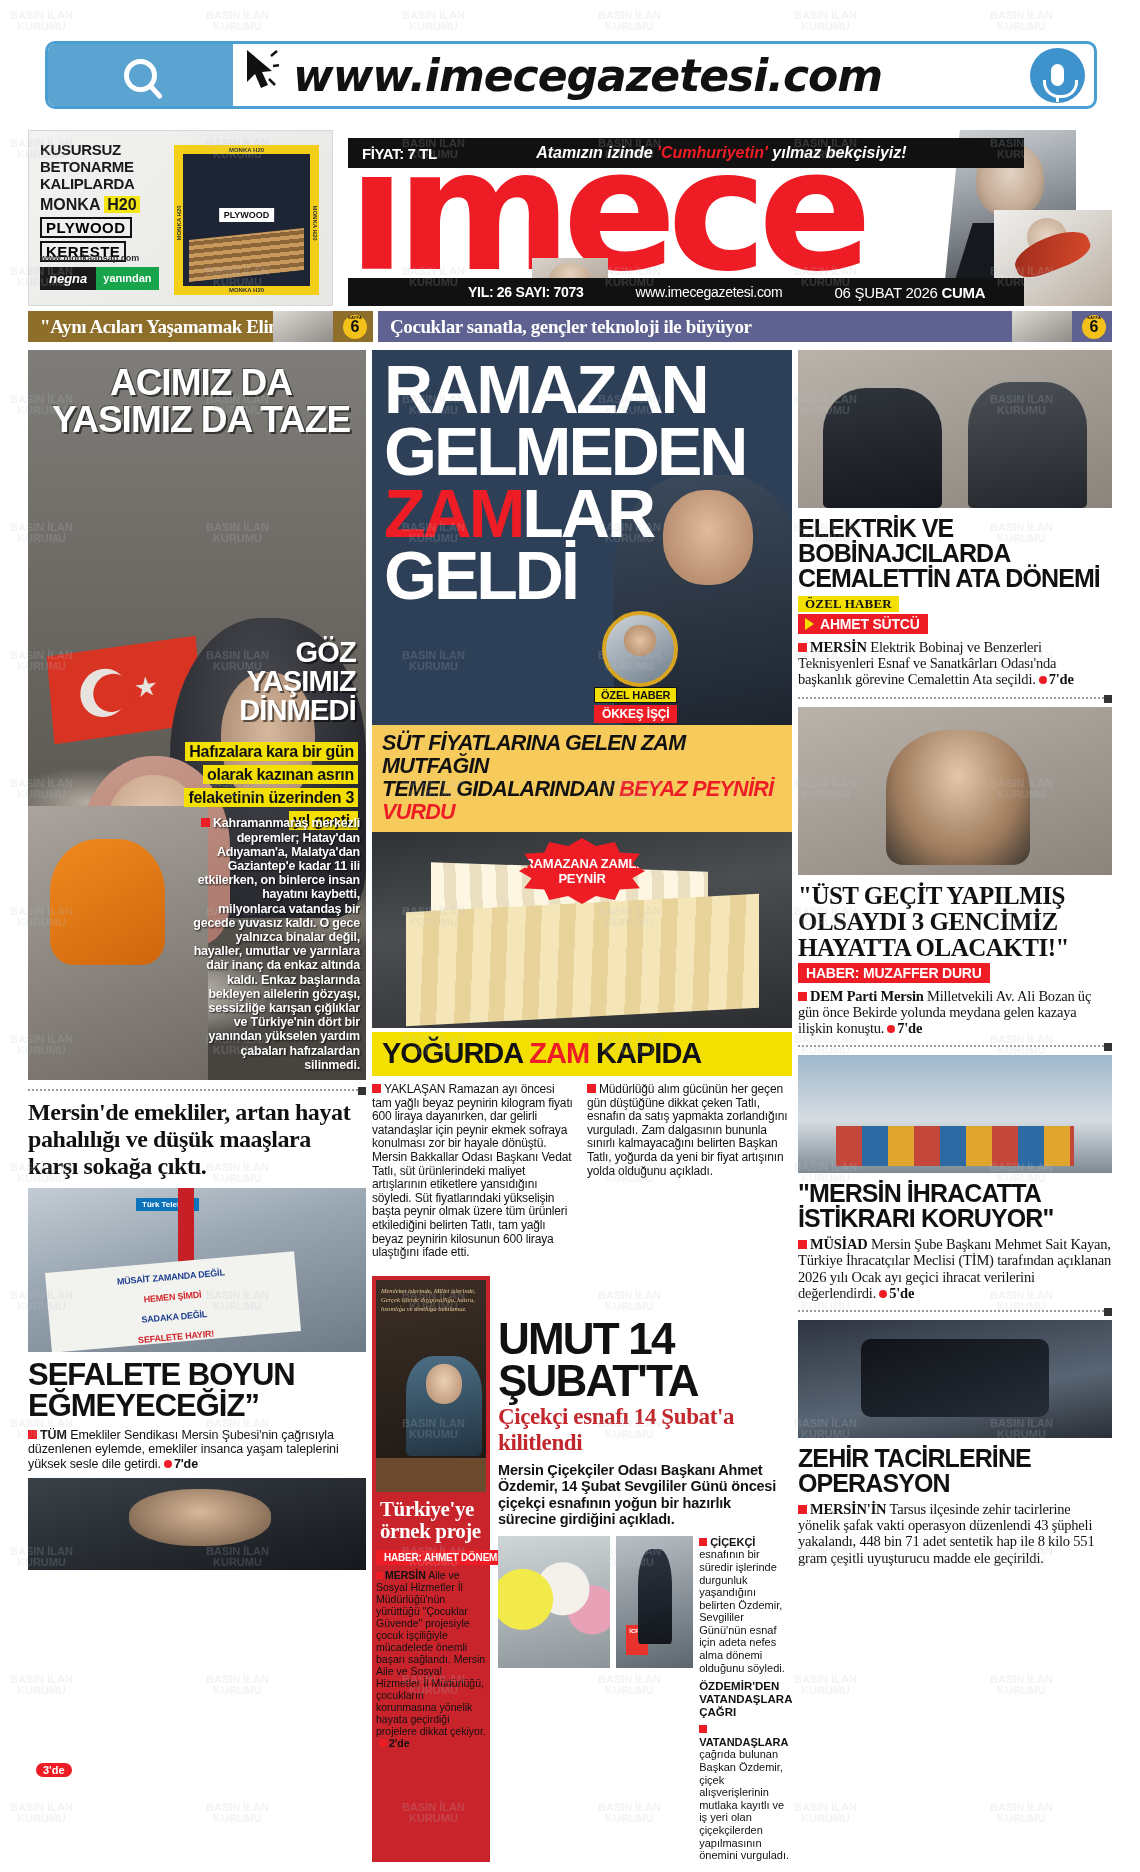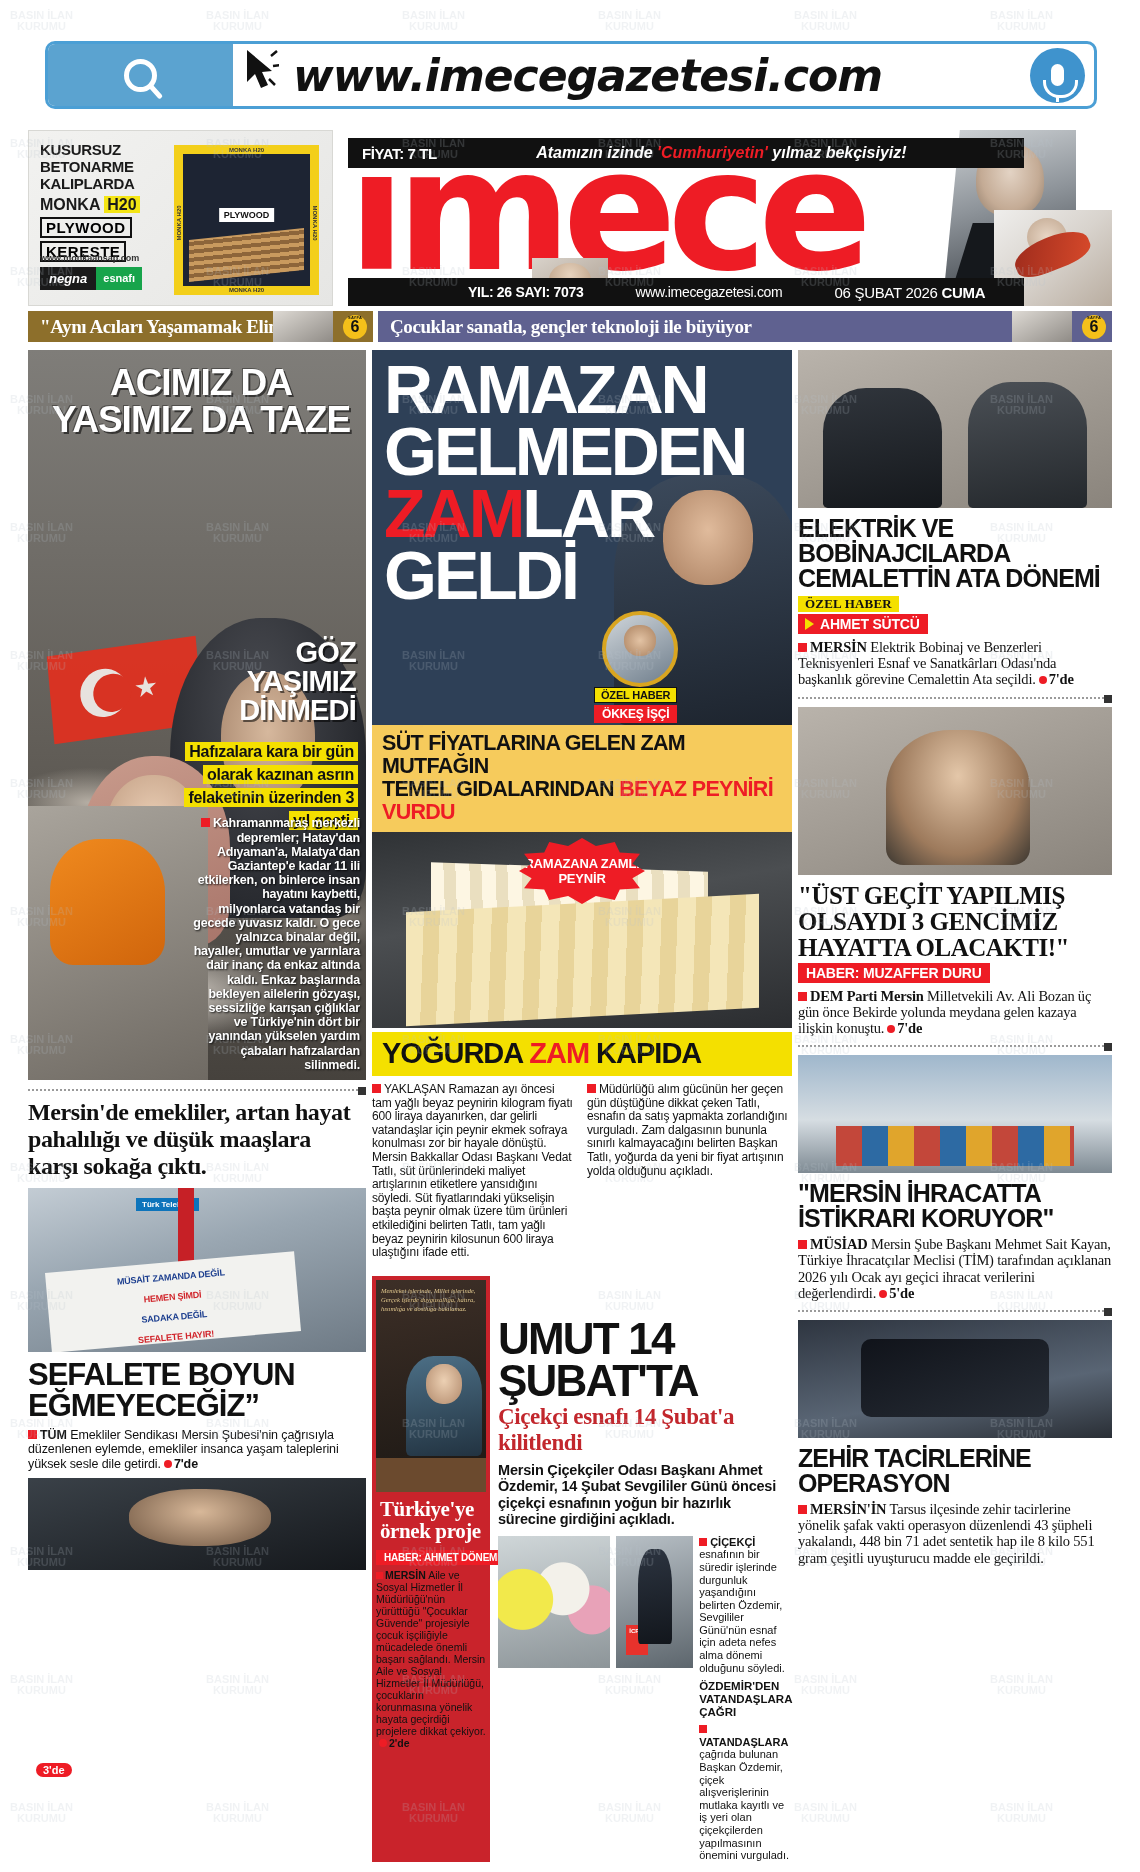--- a/index.html
+++ b/index.html
@@ -271,21 +271,21 @@
     border: 4px solid #d9a520; background: linear-gradient(150deg,#cfd5da,#6f7e8c); overflow: hidden;
   }
   .hero-mid .circle-photo::after { content:""; position:absolute; left: 26%; top: 14%; width: 48%; height: 46%;
     background: radial-gradient(ellipse, #e3c3a4, #a9805e); border-radius: 46%; }
   .badge-ozel { position: absolute; left: 222px; bottom: 22px; background: #f4e000; color: #111;
     font-weight: 800; font-size: 11px; padding: 1px 6px; border: 1px solid #111; letter-spacing: -.2px; }
   .badge-name { position: absolute; left: 222px; bottom: 2px; background: #ee1c25; color: #fff;
     font-weight: 800; font-size: 12px; padding: 2px 8px; letter-spacing: -.2px; }
 
   .mid-subhead { background: #f6cb5c; padding: 7px 10px 8px; }
-  .mid-subhead div { font-weight: 800; font-size: 21.5px; line-height: 23px; color: #111; letter-spacing: -.7px; }
+  .mid-subhead div { font-weight: 800; font-size: 21.5px; line-height: 23px; color: #111; letter-spacing: -.7px; font-style: italic; }
   .mid-subhead .red { color: #ee1c25; }
 
   .cheese-photo { width: 100%; height: 196px; position: relative; overflow: hidden;
     background: linear-gradient(170deg,#2f3235 0%,#4b4e51 40%,#2b2d30 100%); }
   .cheese-photo .tray { position: absolute; left: 8%; top: 36%; width: 84%; height: 58%;
     background: repeating-linear-gradient(92deg,#f4e6b8 0 18px,#e8d49a 18px 34px); transform: skewY(-3deg); }
   .cheese-photo .tray2 { position: absolute; left: 14%; top: 18%; width: 66%; height: 26%;
     background: repeating-linear-gradient(88deg,#fdf6e3 0 14px,#eadfc0 14px 26px); transform: skewY(2deg); }
   .star-badge {
     position: absolute; left: 50%; top: 6px; transform: translateX(-50%);
@@ -399,21 +399,21 @@
       <div class="l2">
         <span>MONKA</span>
         <span class="hl">H20</span>
       </div>
       <div class="box">PLYWOOD</div><br>
       <div class="box">KERESTE</div>
     </div>
     <div class="site">www.monkaahsap.com</div>
     <div class="brands">
       <b>negna</b>
-      <i>esnafı</i>
+      <i>yanından</i>
     </div>
     <div class="plywood-frame">
       <div class="top-lbl">MONKA H20</div>
       <div class="side-l">MONKA H20</div>
       <div class="side-r">MONKA H20</div>
       <div class="bot-lbl">MONKA H20</div>
       <div class="ply-layers"></div>
       <div class="lbl">PLYWOOD</div>
     </div>
   </div>

